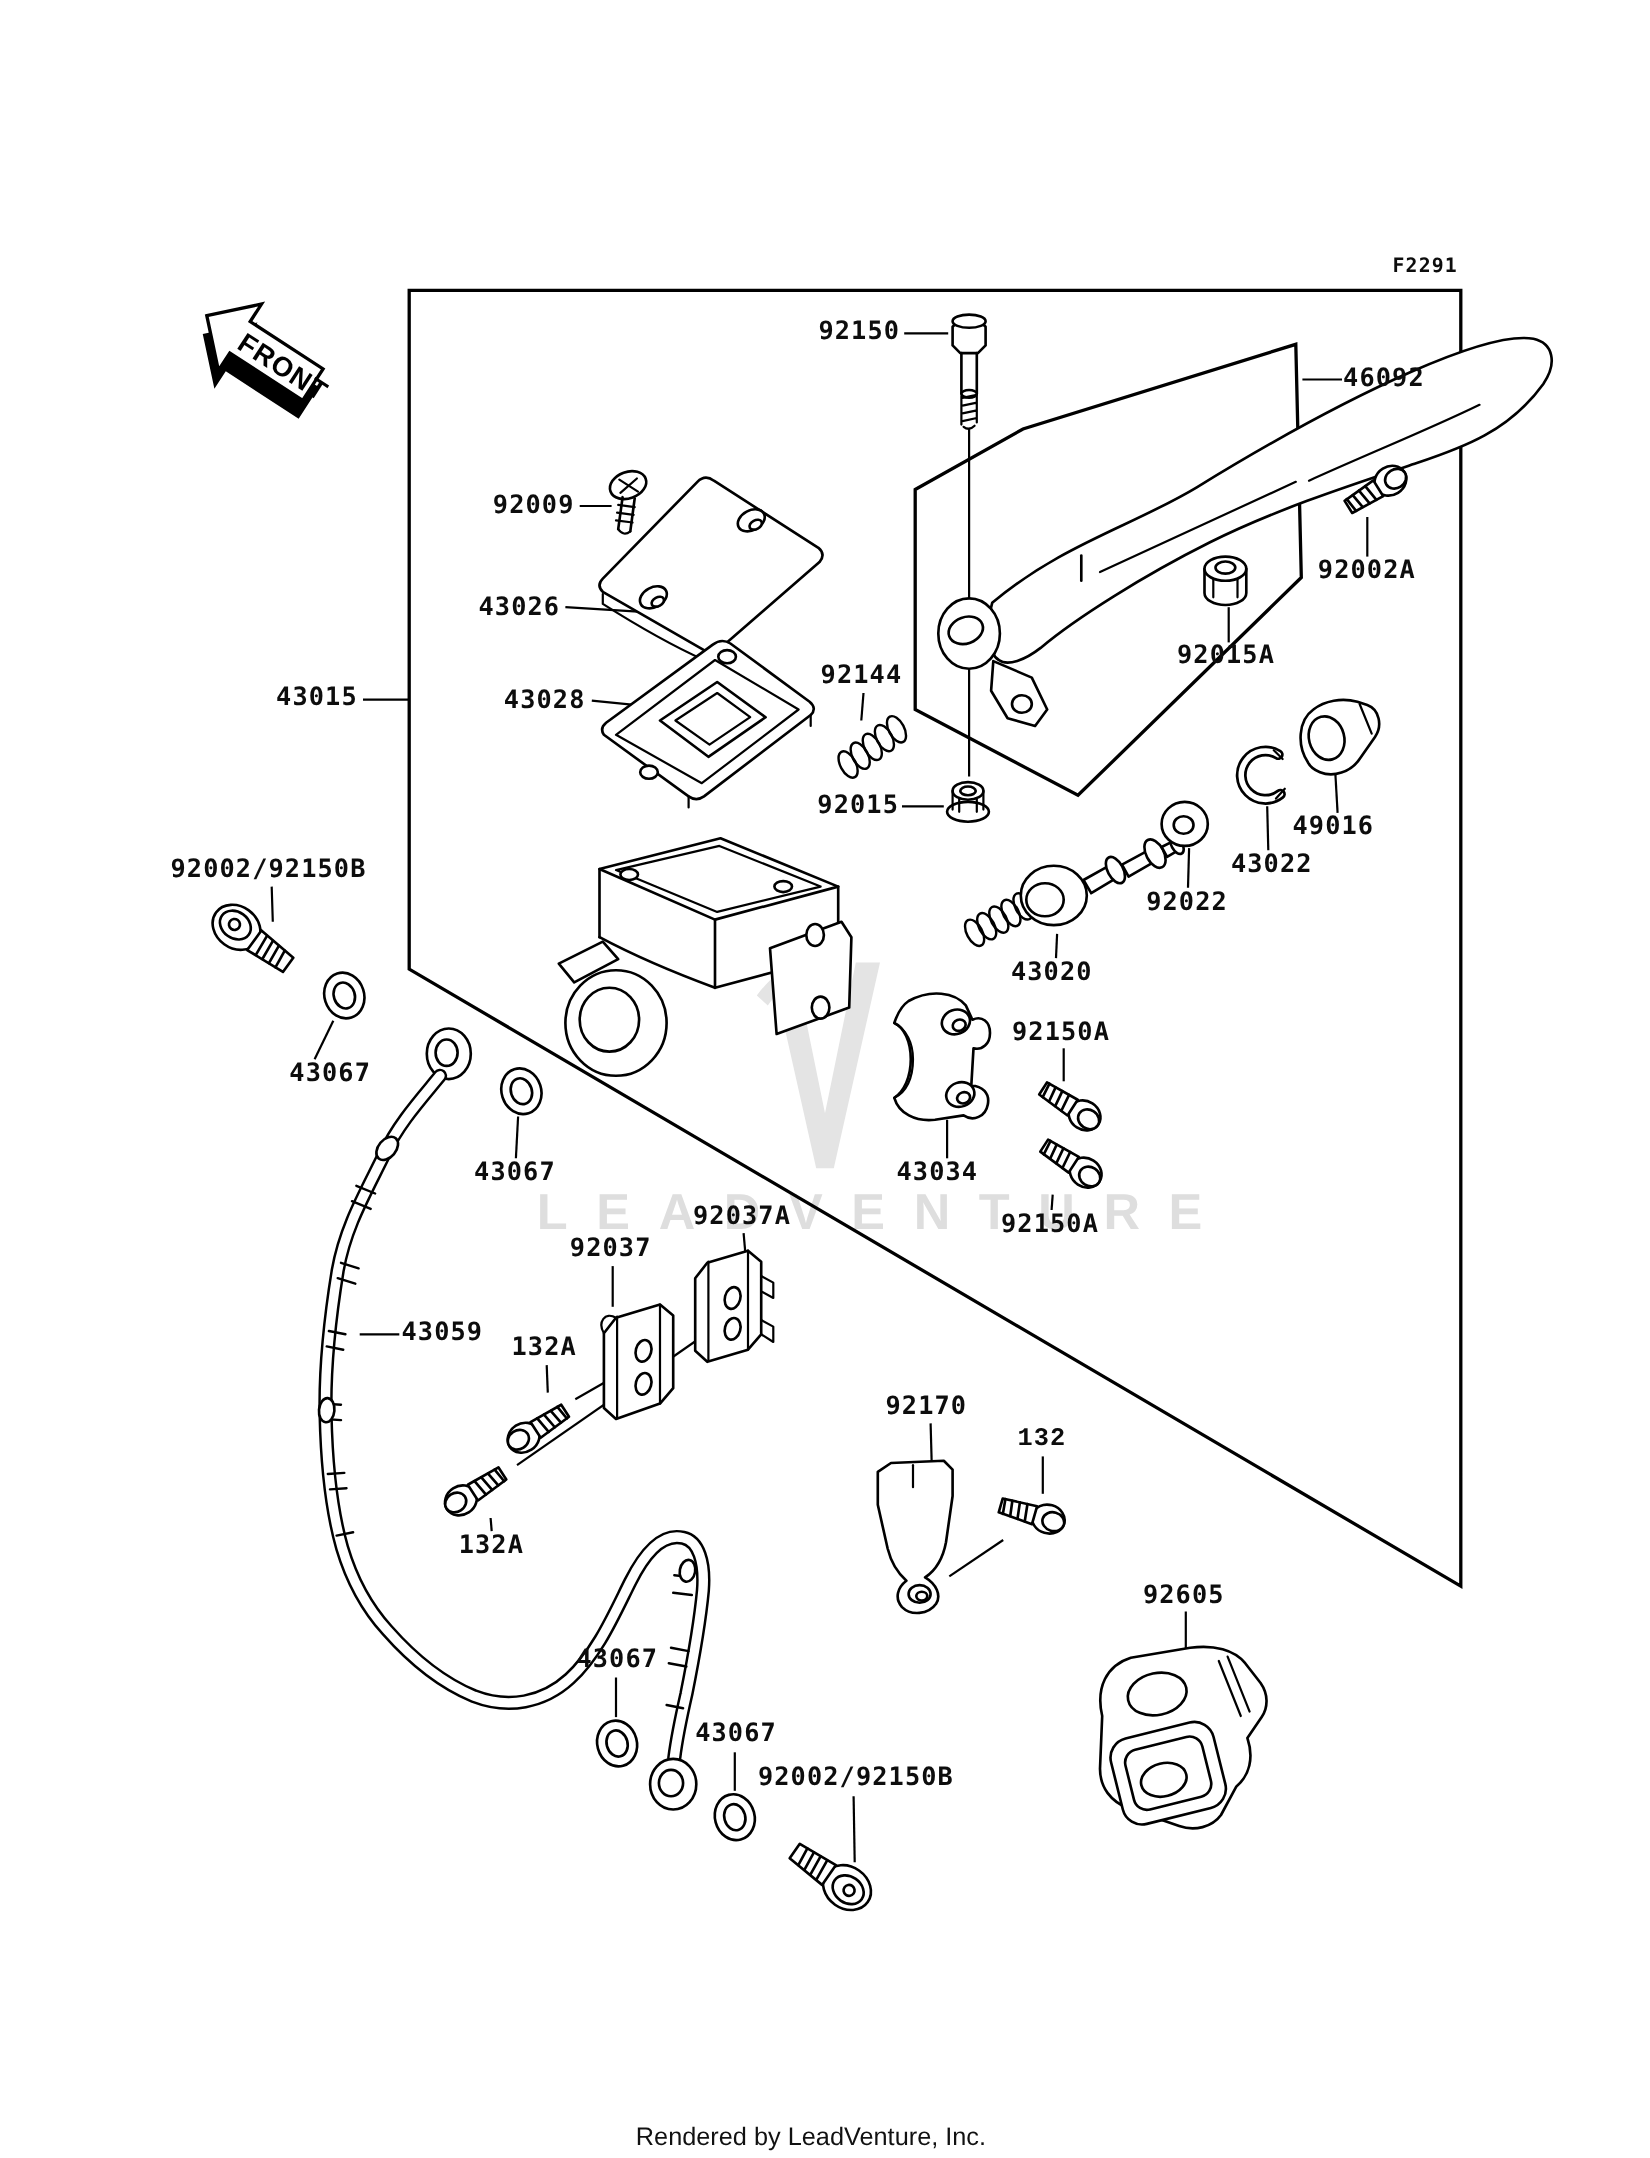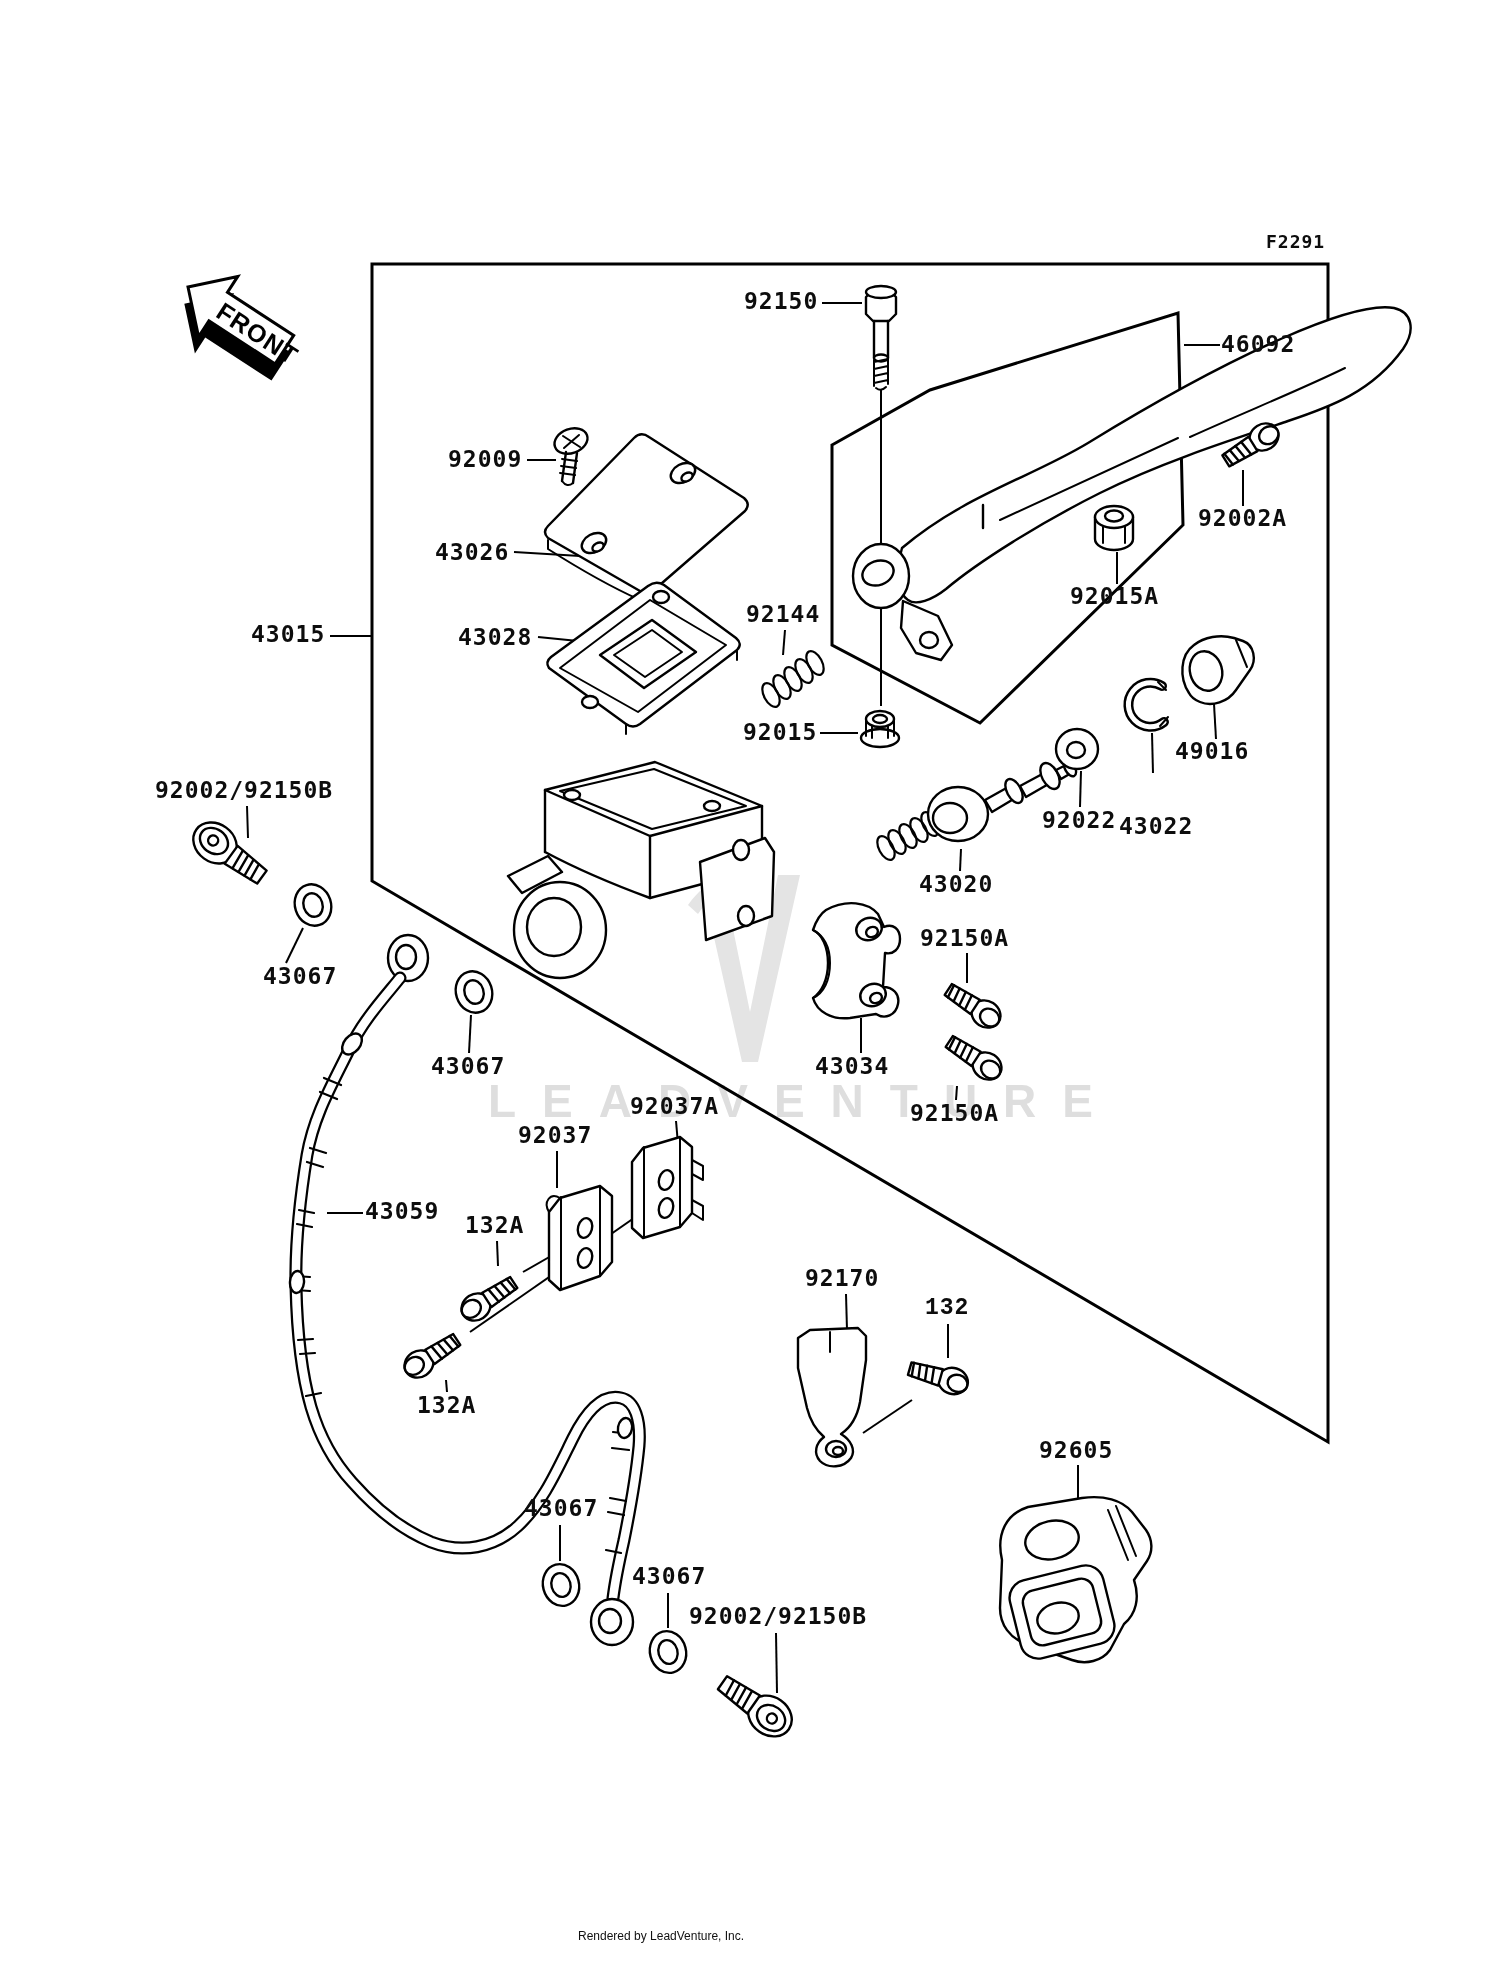--- a/index.html
+++ b/index.html
@@ -8,21 +8,21 @@
   svg{position:absolute;left:0;top:0;z-index:1;}
   .wm-text{position:absolute;left:488px;top:1074px;z-index:0;
            font-family:"Liberation Sans",sans-serif;font-weight:bold;font-size:46px;
            letter-spacing:26px;color:#dedede;white-space:nowrap;}
   .callout-layer{position:absolute;left:0;top:0;width:100%;height:100%;z-index:2;border-radius:15px;}
   .callout{position:absolute;font-family:"DejaVu Sans Mono",monospace;font-weight:bold;
            font-size:23px;letter-spacing:1px;color:#0d0d0d;white-space:nowrap;line-height:1;}
   .fig-code{position:absolute;left:1266px;top:231px;z-index:2;font-family:"DejaVu Sans Mono",monospace;
             font-weight:bold;font-size:18px;letter-spacing:1px;color:#0d0d0d;}
   .footer{position:absolute;left:578px;top:1929px;z-index:2;font-family:"Liberation Sans",sans-serif;
-          font-size:12px;letter-spacing:0px;color:#111;}
+          font-size:23px;letter-spacing:0px;color:#111;}
 </style>
 </head>
 <body>
 
 <div class="canvas">
 
   <div class="wm-text">LEADVENTURE</div>
 
   <svg width="1500" height="1962" viewBox="0 0 1500 1962">
     <defs>
@@ -311,21 +311,21 @@
       <div class="callout" style="left: 1221px; top: 333px;">46092</div>
       <div class="callout" style="left: 448px; top: 448px;">92009</div>
       <div class="callout" style="left: 435px; top: 541px;">43026</div>
       <div class="callout" style="left: 1198px; top: 507px; text-align: center;">92002A</div>
       <div class="callout" style="left: 251px; top: 623px;">43015</div>
       <div class="callout" style="left: 458px; top: 626px;">43028</div>
       <div class="callout" style="left: 746px; top: 603px;">92144</div>
       <div class="callout" style="left: 1070px; top: 585px;">92015A</div>
       <div class="callout" style="left: 743px; top: 721px;">92015</div>
       <div class="callout" style="left: 1175px; top: 740px;">49016</div>
-      <div class="callout" style="left: 1119px; top: 775px; margin-top: 40px;">43022</div>
+      <div class="callout" style="left: 1119px; top: 775px;">43022</div>
       <div class="callout" style="left: 1042px; top: 809px;">92022</div>
       <div class="callout" style="left: 919px; top: 873px;">43020</div>
       <div class="callout" style="left: 155px; top: 779px;">92002/92150B</div>
       <div class="callout" style="left: 263px; top: 965px;">43067</div>
       <div class="callout" style="left: 431px; top: 1055px;">43067</div>
       <div class="callout" style="left: 920px; top: 927px;">92150A</div>
       <div class="callout" style="left: 815px; top: 1055px;">43034</div>
       <div class="callout" style="left: 910px; top: 1102px;">92150A</div>
       <div class="callout" style="left: 630px; top: 1095px;">92037A</div>
       <div class="callout" style="left: 518px; top: 1124px;">92037</div>

